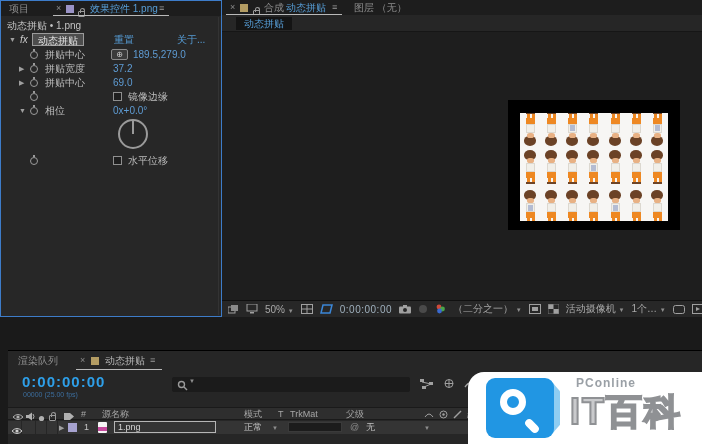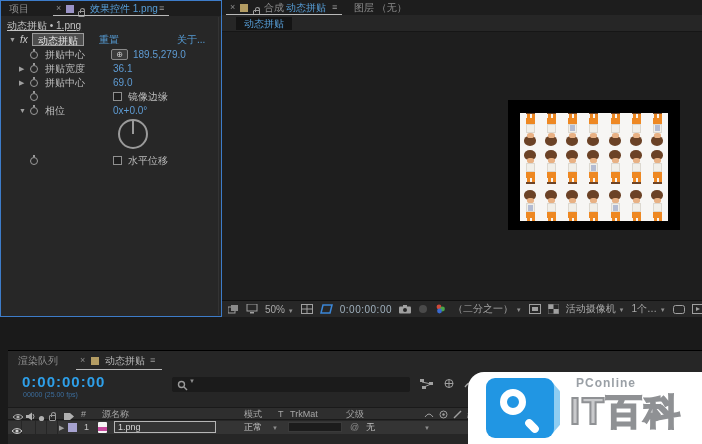--- a/index.html
+++ b/index.html
@@ -20,21 +20,21 @@
   .tabbar .tab-active { color:#569dd6; }
   .underline { position:absolute; height:1px; background:#b9b9b9; bottom:0; }
   .sq-icon { display:inline-block; width:8px; height:8px; vertical-align:-1px; }
   .lock { display:inline-block; width:7px; height:6px; border:1px solid #9a9a9a; border-radius:1px; position:relative; vertical-align:0; }
   .lock::before { content:""; position:absolute; left:1px; top:-4px; width:3px; height:4px;
     border:1px solid #9a9a9a; border-bottom:none; border-radius:3px 3px 0 0; }
   .menu-glyph { color:#9a9a9a; font-size:9px; }
   .close-glyph { color:#8a8a8a; font-size:9px; }
 
   
-  .ecp .context { position:absolute; left:6px; top:18px; font-size:10px; color:#c4c4c4;text-decoration:underline; }
+  .ecp .context { position:absolute; left:6px; top:18px; font-size:10px; color:#c4c4c4; }
   .fx-header { position:absolute; left:0; top:31px; width:100%; height:15px; line-height:15px; }
   .fx-name-box { position:absolute; left:31px; top:1px; padding:0 5px; height:13px; line-height:13px;
     background:#4d4d4d; border:1px solid #9b9b9b; color:#e2e2e2; }
   .tri { color:#9f9f9f; font-size:7px; }
   .fx-it { font-style:italic; color:#c9c9c9; }
   .props { position:absolute; left:0; top:47px; width:100%; }
   .prow { position:relative; height:14px; line-height:14px; }
   .prow .tri  { position:absolute; left:18px; }
   .prow .plabel { position:absolute; left:44px; color:#bdbdbd; }
   .prow .val { position:absolute; left:112px; color:#5e9bd3;text-align:center; }
@@ -138,36 +138,36 @@
       </span>
       <span class="abs menu-glyph" style="left:158px">≡</span>
       <span class="underline" style="left:52px;width:116px"></span>
     </div>
     <div class="context">动态拼贴 • 1.png</div>
 
     <div class="fx-header">
       <span class="abs tri" style="left:8px">▼</span>
       <span class="abs fx-it" style="left:19px">fx</span>
       <span class="fx-name-box">动态拼贴</span>
-      <span class="abs blue" style="left:98px">重置</span>
+      <span class="abs blue" style="left:113px">重置</span>
       <span class="abs blue" style="left:176px">关于...</span>
     </div>
 
     <div class="props">
         <div class="prow">
           <span class="sw"></span>
           <span class="plabel">拼贴中心</span>
           <button class="pt-btn">⊕</button>
           <span class="val pt">189.5,279.0</span>
         </div>
         <div class="prow">
           <span class="tri">▶</span>
           <span class="sw"></span>
           <span class="plabel">拼贴宽度</span>
-          <span class="val">36.1</span>
+          <span class="val">37.2</span>
         </div>
         <div class="prow">
           <span class="tri">▶</span>
           <span class="sw"></span>
           <span class="plabel">拼贴中心</span>
           <span class="val">69.0</span>
         </div>
         <div class="prow">
           <span class="sw"></span>
           <span class="cb"></span>

